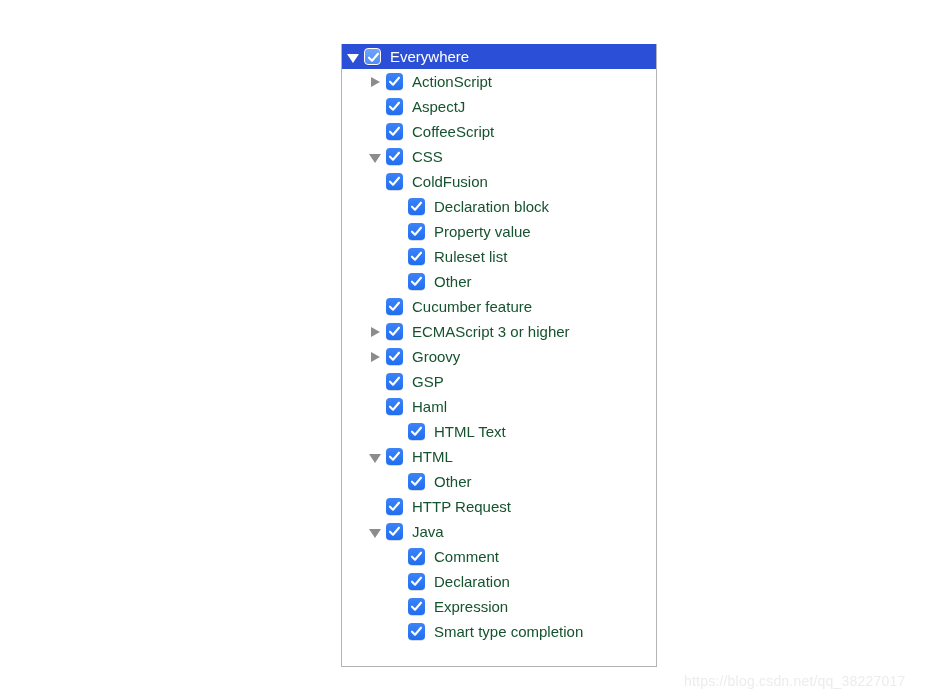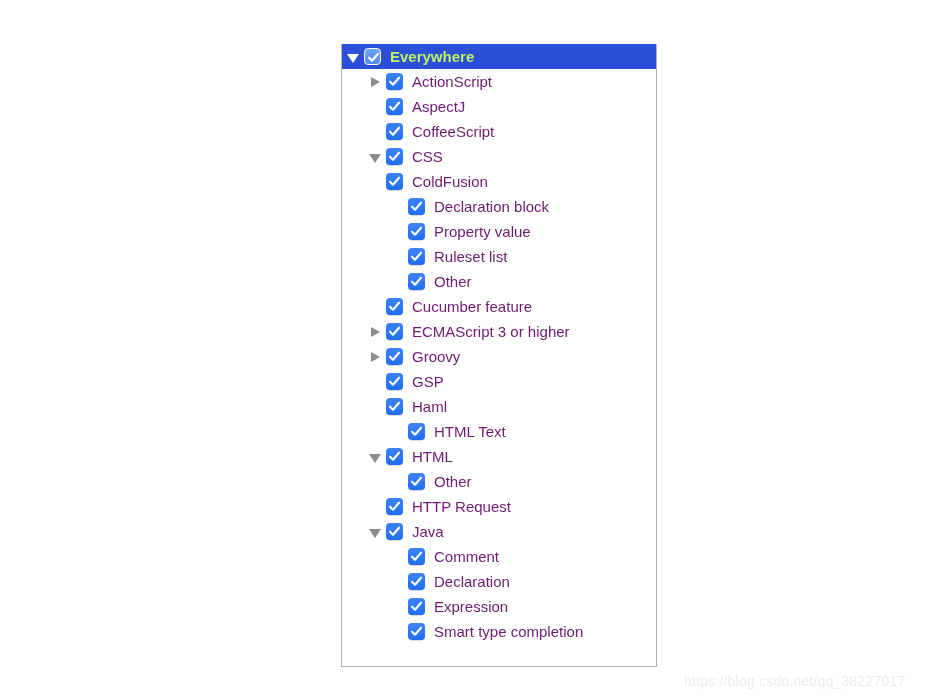--- a/index.html
+++ b/index.html
@@ -111,28 +111,28 @@
     box-shadow: 0 0.5px 0.5px rgba(0,0,0,0.30);
   }
   .cbox.on-selected {
     background: linear-gradient(180deg, #6fa4fb 0%, #4e8df8 100%);
     border: 1px solid #ffffff;
   }
   .cbox svg { display: block; }
 
   .label {
     font-size: 15px;
-    color: #701a75;
+    color: #14532d;
     margin-left: 9px;
     line-height: 25px;
     font-family: "Liberation Sans", "DejaVu Sans", sans-serif;
   }
   .tree-row.selected .label {
-    color: #bef264;
-    font-weight: bold;
+    color: #ffffff;
+    font-weight: normal;
   }
 
   
   .ind-0 { padding-left: 4px; }
   .ind-1 { padding-left: 26px; }
   .ind-2 { padding-left: 48px; align-items: center; }
 </style>
 </head>
 <body>
 

